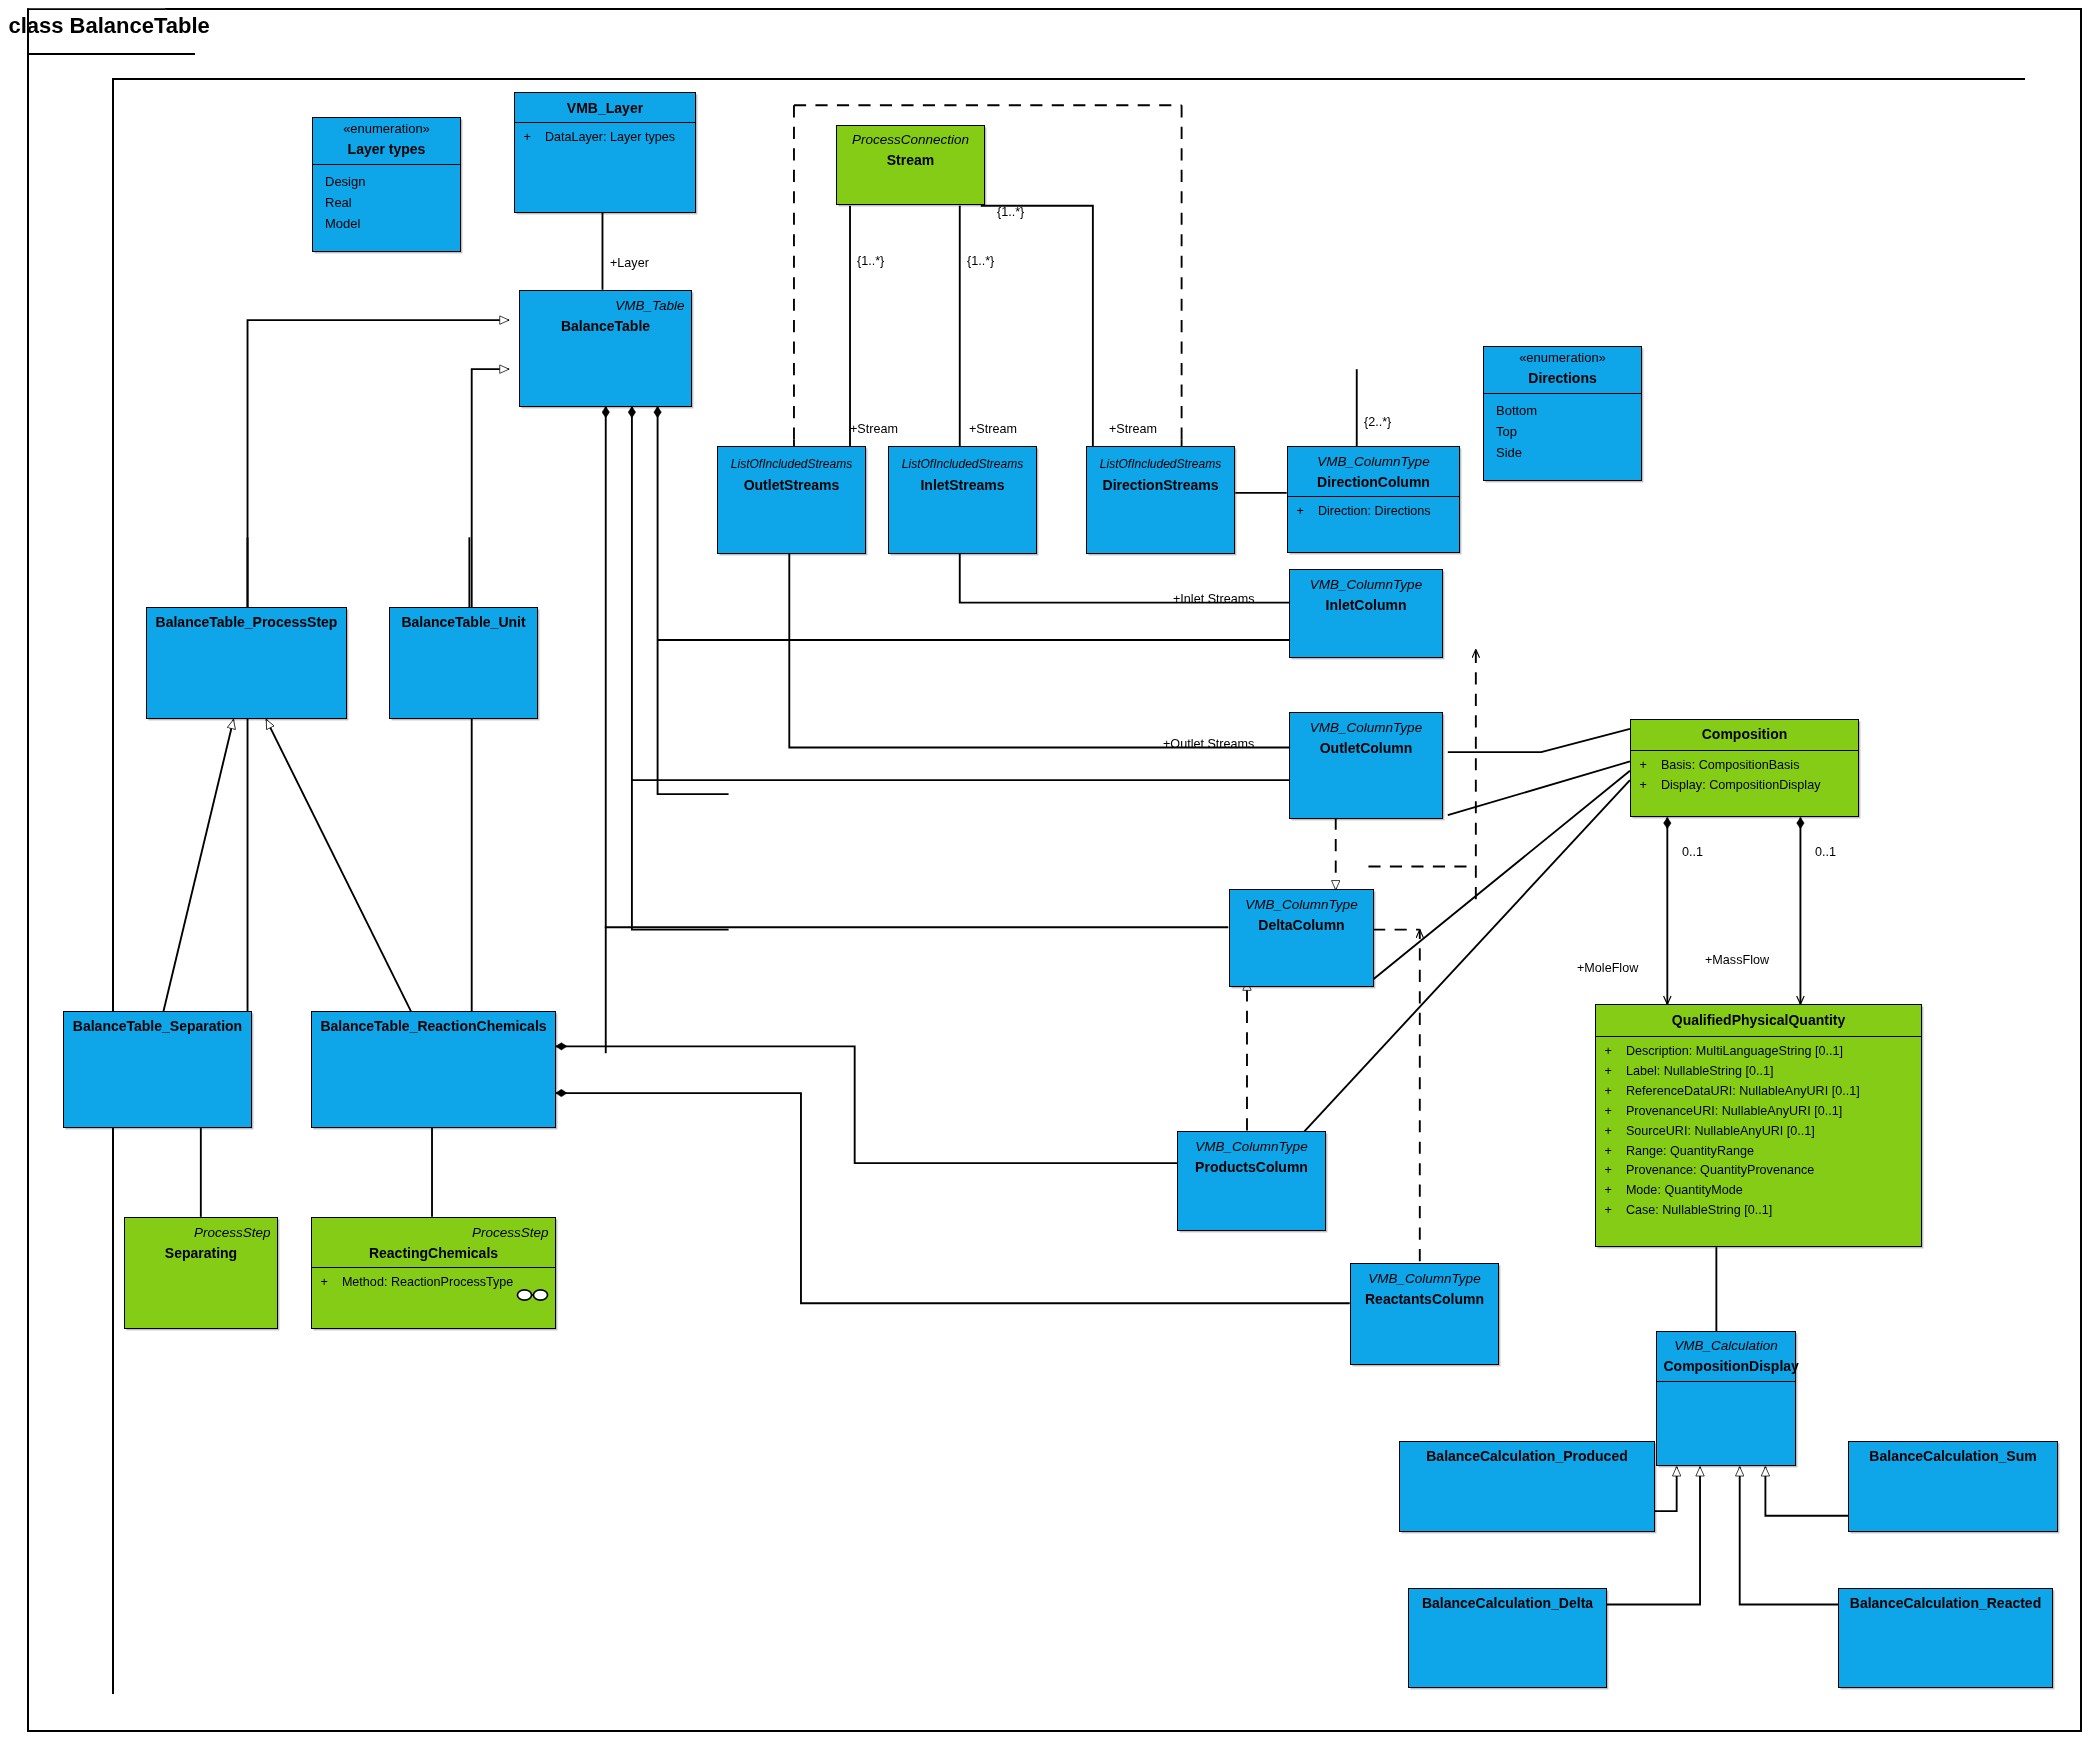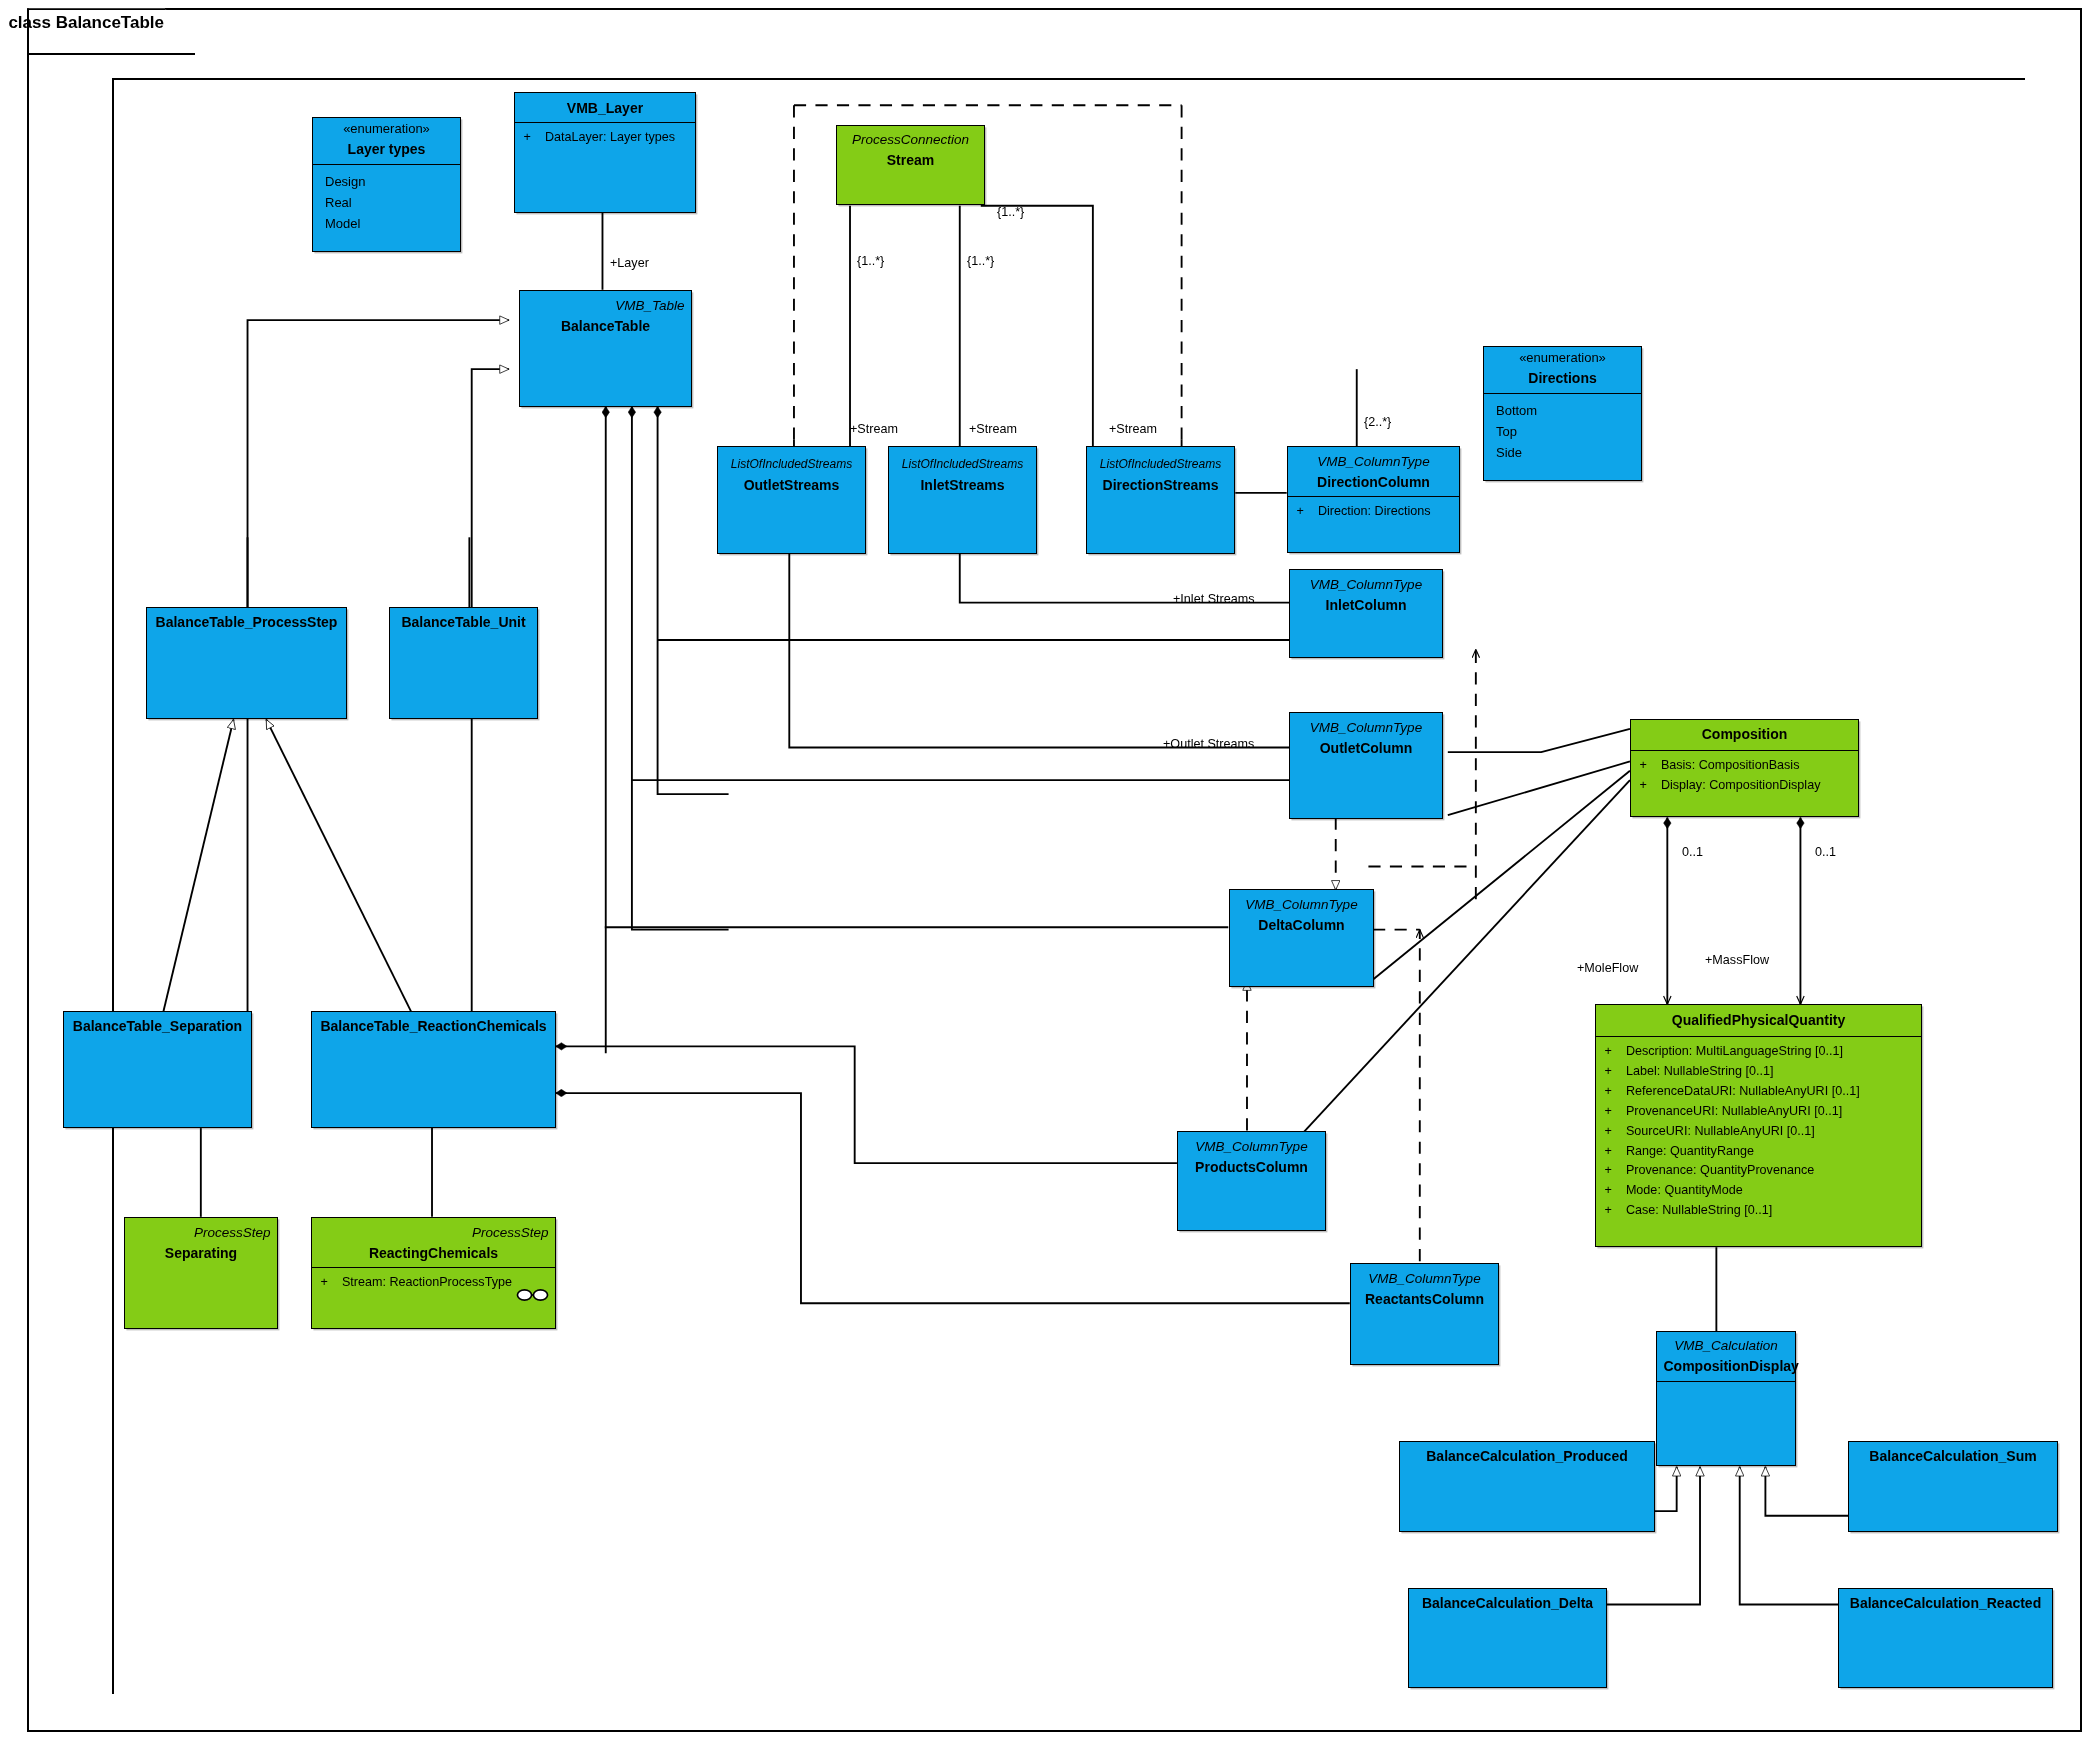--- a/index.html
+++ b/index.html
@@ -16,21 +16,21 @@
     border:2.3px solid #000;background:#fff;box-sizing:border-box;
   }
   #frame-tab{
     position:absolute;left:27px;top:8.4px;height:47px;
     border:2.3px solid #000;border-right:none;background:#fff;
     box-sizing:border-box;width:168px;
     clip-path:polygon(0 0, 82% 0, 100% 62%, 100% 100%, 0 100%);
   }
   #frame-tab-text{
     position:absolute;left:8.4px;top:12.6px;
-    font-size:17px;font-weight:bold;color:#000;white-space:nowrap;
+    font-size:22px;font-weight:bold;color:#000;white-space:nowrap;
   }
   
   #inner-rect{
     position:absolute;left:112px;top:78px;width:1913px;height:1616px;
     border-left:2.8px solid #000;border-top:2.8px solid #000;
     box-sizing:border-box;
   }
 
   
   #links{position:absolute;left:0;top:0;width:2097px;height:1756px;pointer-events:none;}
@@ -380,21 +380,21 @@
   </div>
 
   <div class="cls grey" style="left:311px;top:1217px;width:245px;height:112px;">
     <div class="hdr" style="padding-top:6.5px;">
       <span class="stereo right">ProcessStep</span>
       <span class="nm">ReactingChemicals</span>
     </div>
     <div class="sep attrs" style="position:relative;">
       <div class="attr">
         <span class="vis">+</span>
-        <span>Stream: ReactionProcessType</span>
+        <span>Method: ReactionProcessType</span>
       </div>
       <svg class="chain-icon" style="right:6.5px;top:19.6px;" width="33" height="16" viewBox="0 0 70 34">
         <ellipse cx="18" cy="17" rx="15" ry="11" fill="#fff" stroke="#000" stroke-width="3.5"></ellipse>
         <ellipse cx="52" cy="17" rx="15" ry="11" fill="#fff" stroke="#000" stroke-width="3.5"></ellipse>
         <line x1="33" y1="17" x2="37" y2="17" stroke="#000" stroke-width="3.5"></line>
       </svg>
     </div>
   </div>
 
   <div class="cls" style="left:1656px;top:1331px;width:140px;height:135px;">

